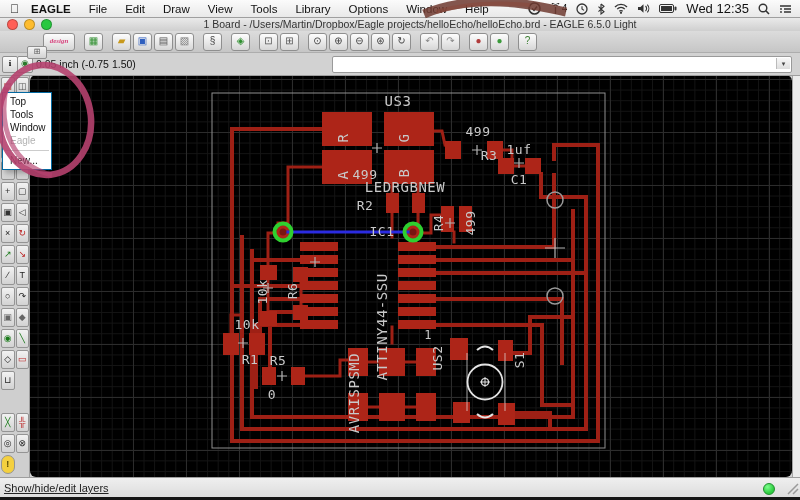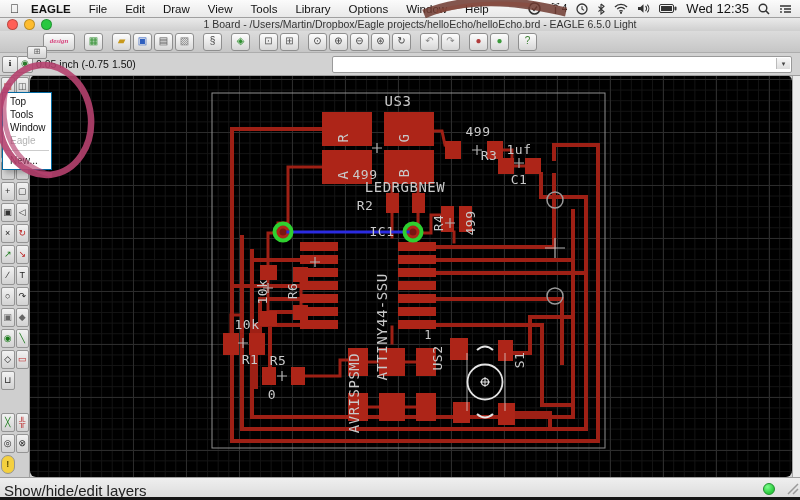--- a/index.html
+++ b/index.html
@@ -83,21 +83,21 @@
   
   .layer-popup{position:absolute;left:2px;top:92px;width:48px;background:#fff;
     border:1px solid #0369a1;box-shadow:2px 3px 6px rgba(0,0,0,.35);z-index:40;
     font-size:10px;padding:2px 0;}
   .lp-item{padding:1px 0 1px 7px;color:#111;line-height:11px;}
   .lp-item.disabled{color:#b2b2b2;}
   .lp-sep{height:1px;background:#ccc;margin:3px 2px;}
   
   .statusbar{position:absolute;left:0;top:477px;width:800px;height:20px;
     background:linear-gradient(#efefef,#dcdcdc);border-top:1px solid #9e9e9e;z-index:20;}
-  .sb-hint{position:absolute;left:4px;top:4px;font-size:15px;color:#222;}
+  .sb-hint{position:absolute;left:4px;top:4px;font-size:11px;color:#222;text-decoration:underline;}
   .drc-dot{position:absolute;right:25px;top:5px;width:10px;height:10px;border-radius:50%;
     background:radial-gradient(circle at 35% 30%,#7dff8d,var(--drc-ok) 65%);border:0.5px solid #1f8f2d;}
   .grip{position:absolute;right:1px;top:4px;width:13px;height:13px;}
   .bottomstrip{position:absolute;left:0;top:497px;width:800px;height:3px;background:#161616;z-index:20;}
   
   .annotation{position:absolute;left:0;top:0;z-index:60;pointer-events:none;}
 </style>
 </head>
 <body>
 

